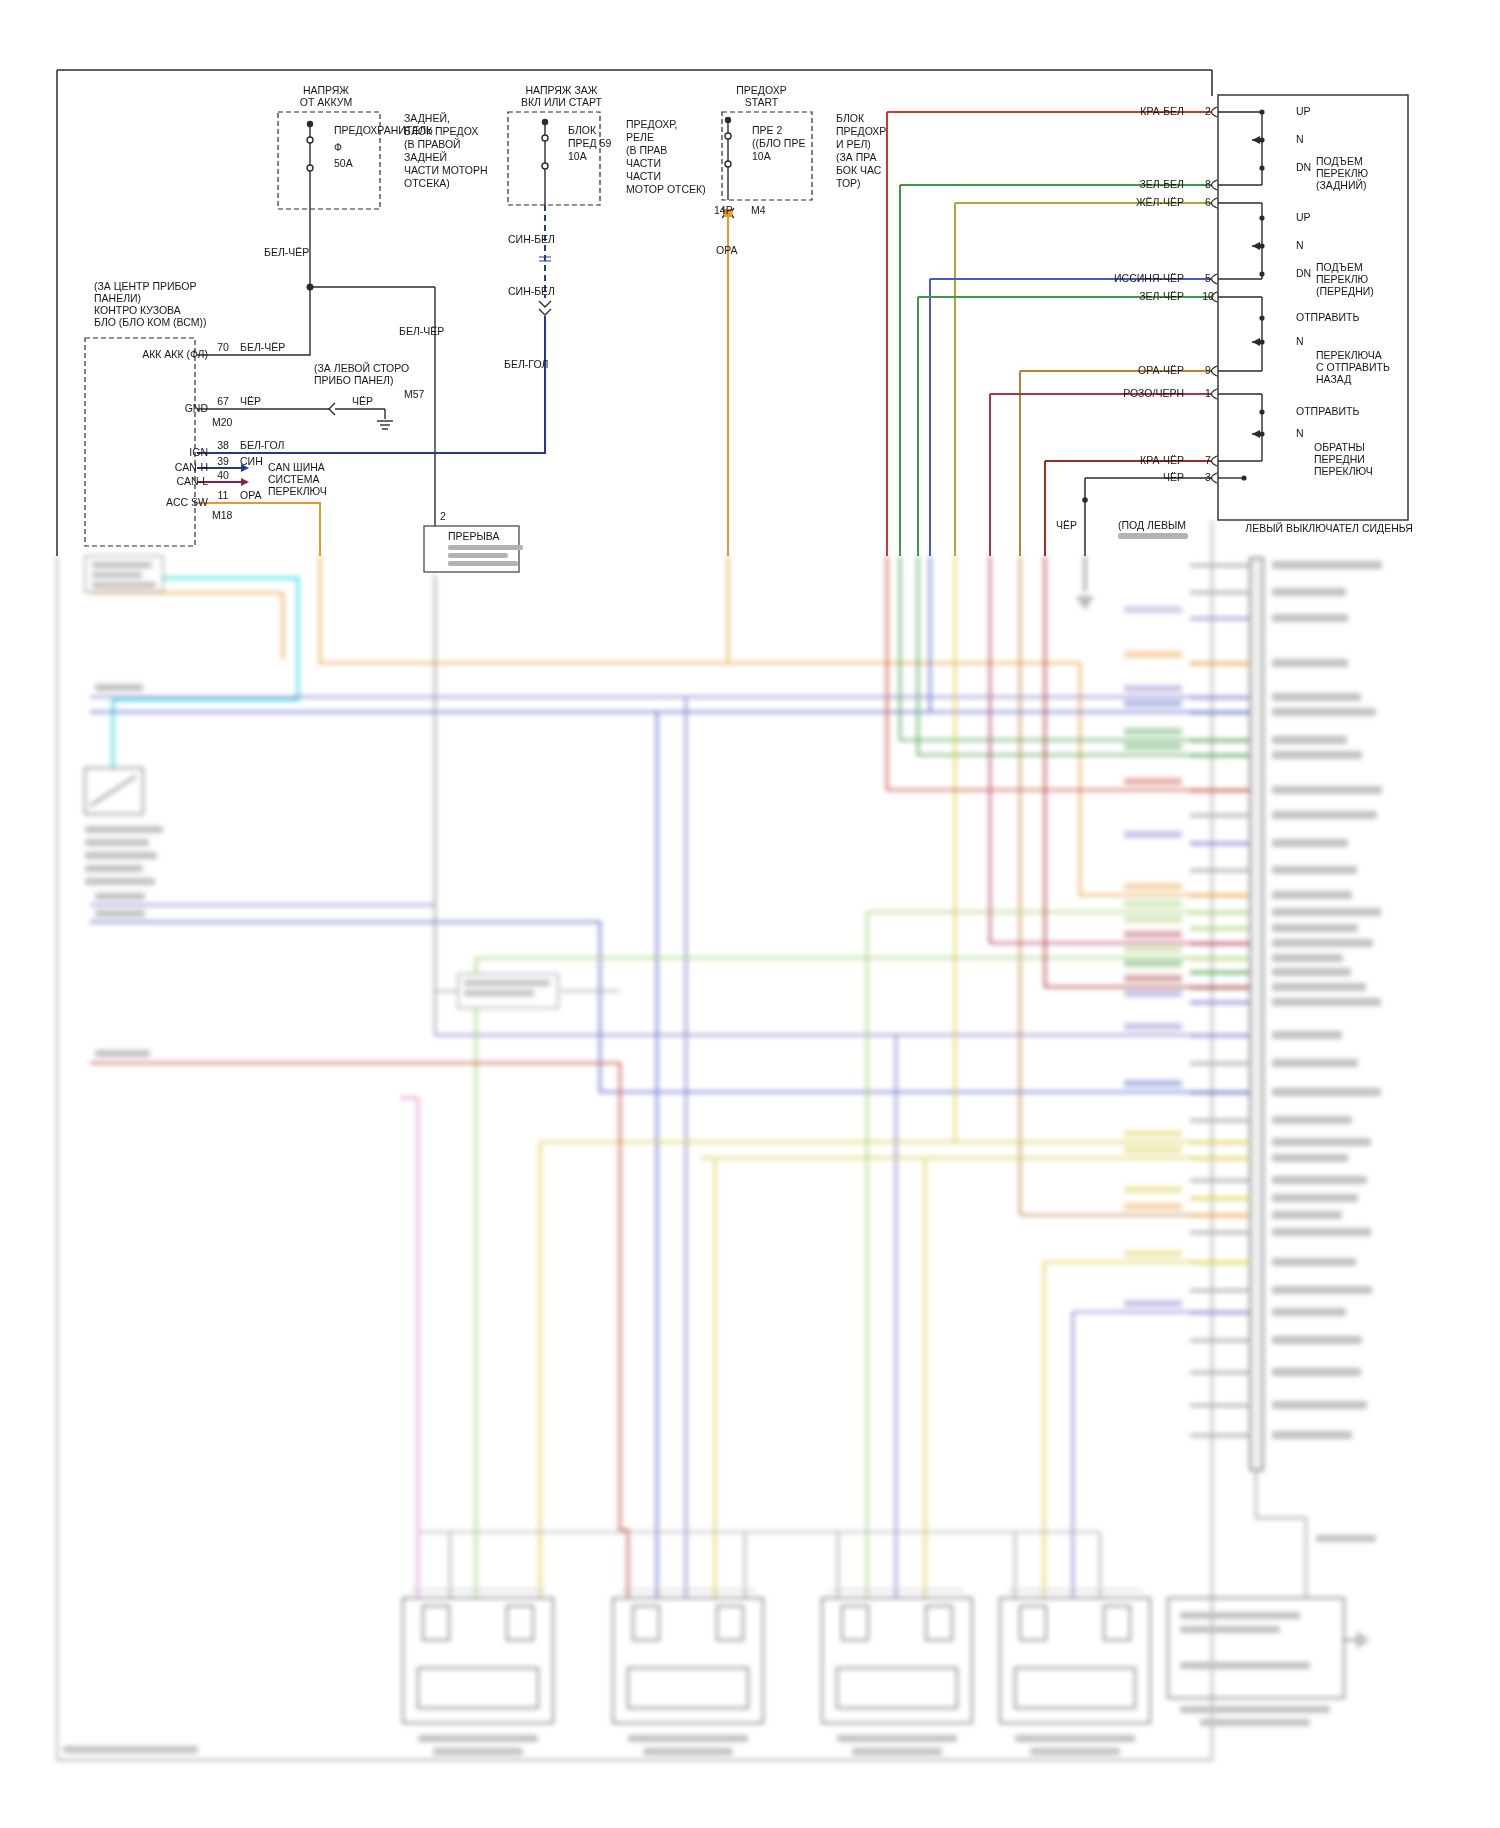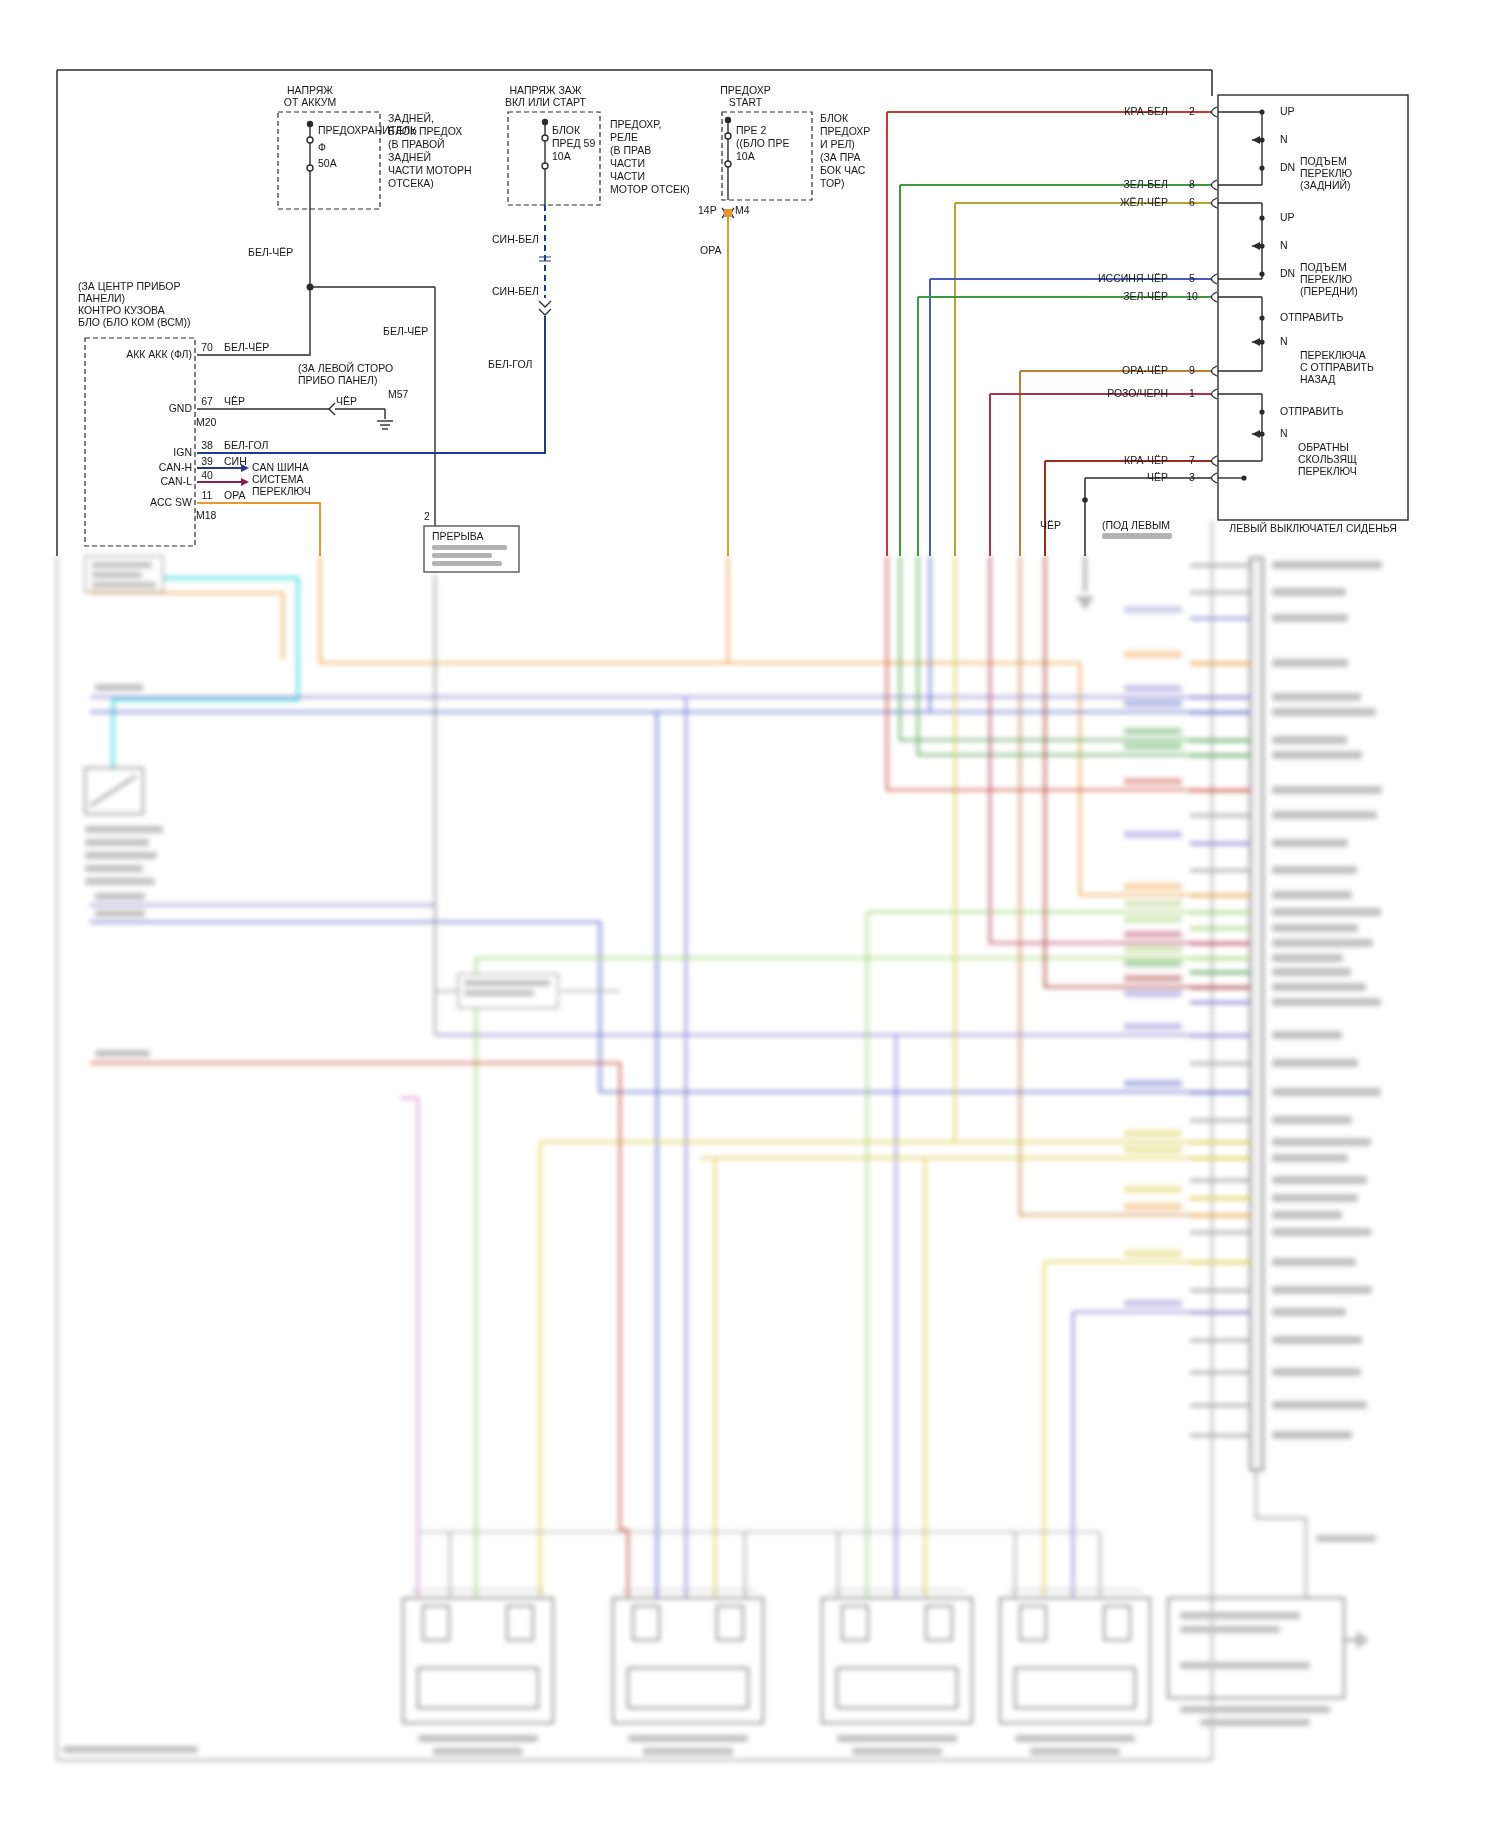--- a/index.html
+++ b/index.html
@@ -8,21 +8,21 @@
   #page svg{position:absolute;left:0;top:0}
   .L{position:absolute;white-space:nowrap;font-size:10.5px;line-height:12px;color:#161616}
   .c{text-align:center}
   .r{text-align:right}
   .hb{filter:blur(.7px)}
   .bar{position:absolute;background:#b3b3b3;border-radius:2px;height:7px}
   .stub{position:absolute;left:1190px;width:60px;height:3px}
   .rbar{position:absolute;left:1272px;height:8px;background:#b3b3b3;border-radius:2px}
   .lbar{position:absolute;left:1124px;width:58px;height:7px;border-radius:2px}
   #blur-wrap{position:absolute;left:0;top:0;width:1500px;height:1828px;filter:blur(2.4px);opacity:.82}
-  #labels{position:absolute;left:0;top:0;width:1284px;height:1828px}
+  #labels{position:absolute;left:16px;top:0;width:1284px;height:1828px}
 </style>
 </head>
 <body>
 
 <div id="page">
 
   <div id="blur-wrap">
     <svg width="1500" height="1828">
       <g stroke="#777777" stroke-width="1.4" fill="none">
         <path d="M57,556 V1760"></path>
@@ -516,21 +516,21 @@
 
     <div class="L" style="left:1280px;top:311px">ОТПРАВИТЬ</div>
     <div class="L" style="left:1280px;top:335px">N</div>
     <div class="L" style="left:1300px;top:349px">ПЕРЕКЛЮЧА</div>
     <div class="L" style="left:1300px;top:361px">С ОТПРАВИТЬ</div>
     <div class="L" style="left:1300px;top:373px">НАЗАД</div>
 
     <div class="L" style="left:1280px;top:405px">ОТПРАВИТЬ</div>
     <div class="L" style="left:1280px;top:427px">N</div>
     <div class="L" style="left:1298px;top:441px">ОБРАТНЫ</div>
-    <div class="L" style="left:1298px;top:453px">СКОЛЬЗЯЩ</div>
+    <div class="L" style="left:1298px;top:453px">ПЕРЕДНИ</div>
     <div class="L" style="left:1298px;top:465px">ПЕРЕКЛЮЧ</div>
 
     <div class="L c" style="left:1218px;top:522px;width:190px">ЛЕВЫЙ ВЫКЛЮЧАТЕЛ СИДЕНЬЯ</div>
 
     <div class="L" style="left:1040px;top:519px">ЧЁР</div>
     <div class="L" style="left:1102px;top:519px">(ПОД ЛЕВЫМ</div>
     <div class="bar hb" style="left:1102px;top:533px;width:70px;height:6px"></div>
   </div>
 </div>
 

